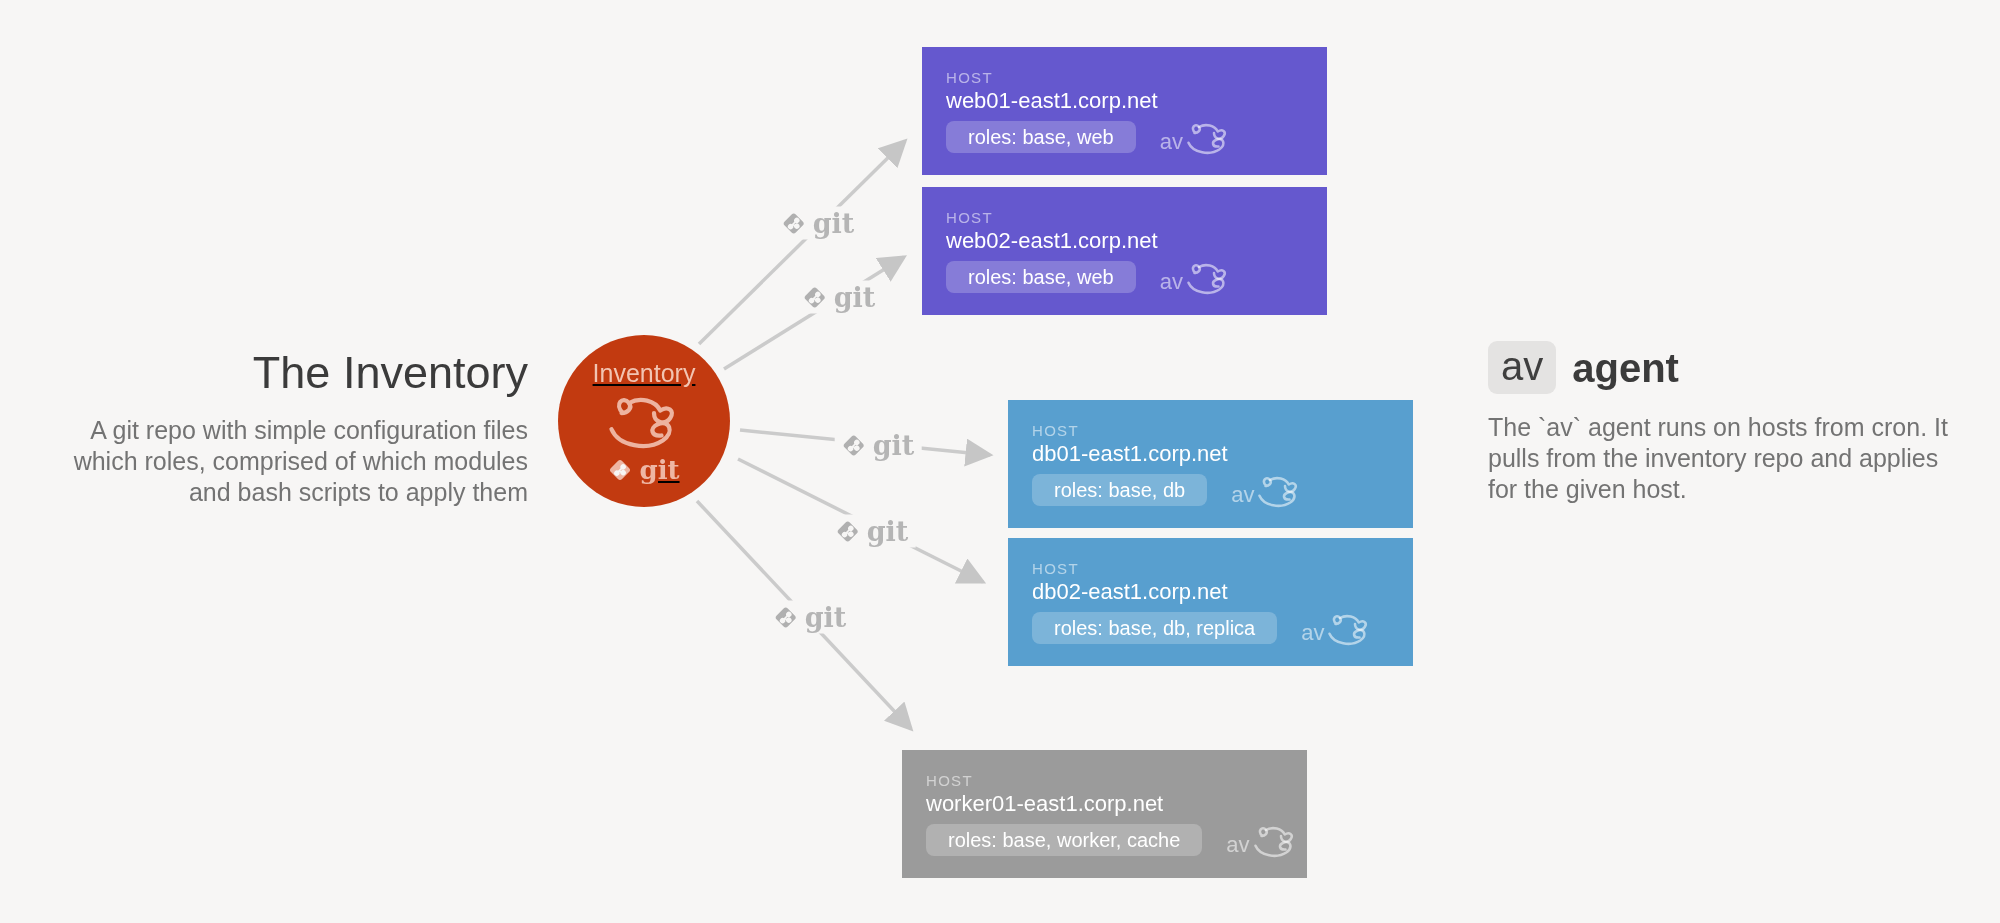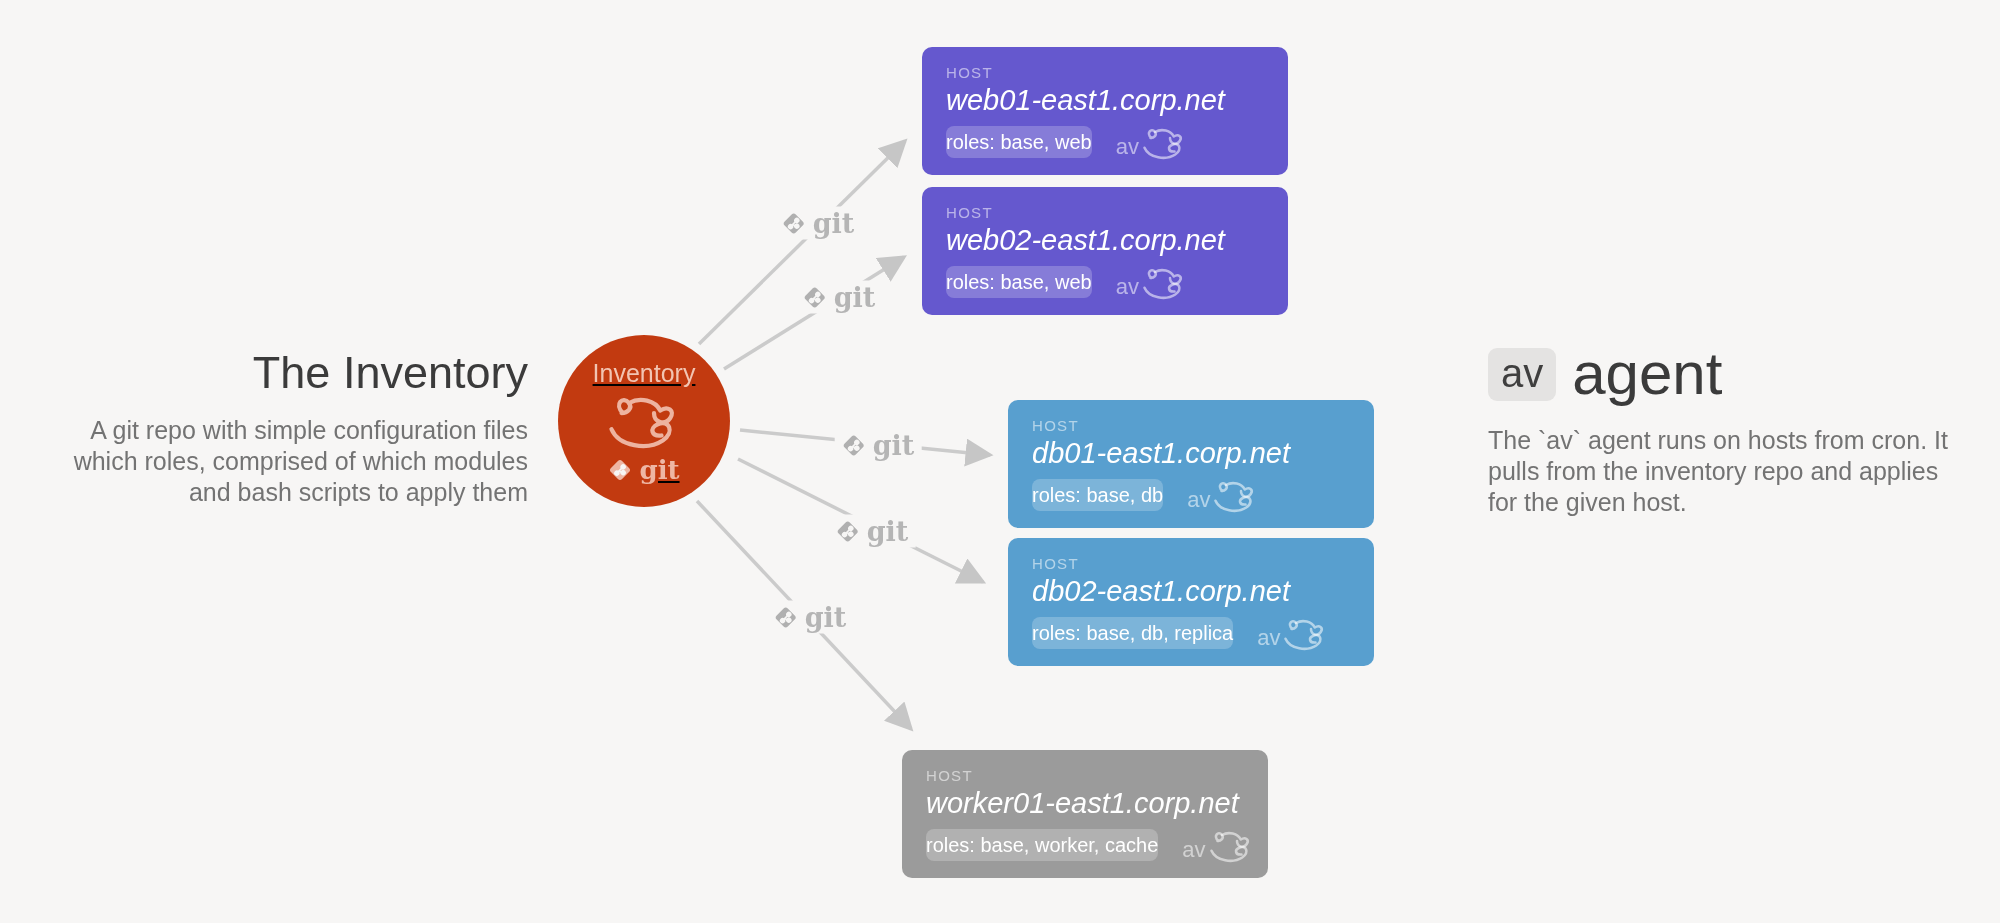--- a/index.html
+++ b/index.html
@@ -33,32 +33,32 @@
   .inventory-label { color:#f2c4b2; font-size:25px; line-height:1; margin-top:2px; }
   .inventory-bird { margin:7px 0 4px 0; }
   .inventory-git { display:flex; align-items:center; gap:7px; }
   .inventory-git .wordmark {
     font-family:"DejaVu Serif", serif; font-weight:700;
     font-size:26px; color:#eeb6a4; line-height:1;
   }
 
   
   .host-card {
-    position:absolute; width:366px; height:128px; border-radius:10px;
+    position:absolute; width:405px; height:128px; border-radius:0;
     box-sizing:border-box; padding:17px 24px; z-index:2;
     display:flex; flex-direction:column; justify-content:center; color:#fff;
   }
   .host-card.purple { background:#6558ce; }
   .host-card.blue   { background:#589fcf; }
   .host-card.gray   { background:#9b9b9b; }
   .host-kicker { font-size:15px; letter-spacing:1.3px; color:rgba(255,255,255,0.55); line-height:1.2; }
-  .host-name   { font-size:29px; line-height:1.25; color:#ffffff;font-style:italic; }
+  .host-name   { font-size:22px; line-height:1.25; color:#ffffff; }
   .host-meta   { display:flex; align-items:center; margin-top:7px; }
   .roles-badge {
-    font-size:20px; line-height:1.2; padding:4px 0; border-radius:8px;
+    font-size:20px; line-height:1.2; padding:4px 22px; border-radius:8px;
     background:rgba(255,255,255,0.22); color:#ffffff; white-space:nowrap;
   }
   .av-mark {
     display:flex; align-items:flex-end; margin-left:24px;
     color:rgba(255,255,255,0.55); font-size:22px; line-height:1; gap:1px;
   }
   .av-mark .bird { margin-bottom:-4px; }
 
   
   .left-note {
@@ -72,21 +72,21 @@
   .right-note {
     position:absolute; left:1488px; top:341px; width:500px; text-align:left; z-index:2;
   }
   .right-note .title-row {
     display:flex; align-items:center; margin:0 0 18px 0;
   }
   .code-chip {
     background:#e4e3e2; color:#3f3f3f; border-radius:9px;
     padding:3px 13px 6px 13px; font-size:40px; line-height:1.1;
   }
-  .title-rest { font-size:60px; font-weight:400; color:#3b3b3b; margin-left:16px; line-height:1.1; }
+  .title-rest { font-size:40px; font-weight:700; color:#3b3b3b; margin-left:16px; line-height:1.1; }
 </style>
 </head>
 <body>
 
 <svg width="0" height="0" style="position:absolute">
   <defs>
     <g id="git-diamond">
       <g transform="rotate(45 13 13)">
         <rect x="4.5" y="4.5" width="17" height="17" rx="3.2" fill="currentColor"></rect>
         <g stroke="#f7f6f5" stroke-width="1.7" fill="#f7f6f5">

